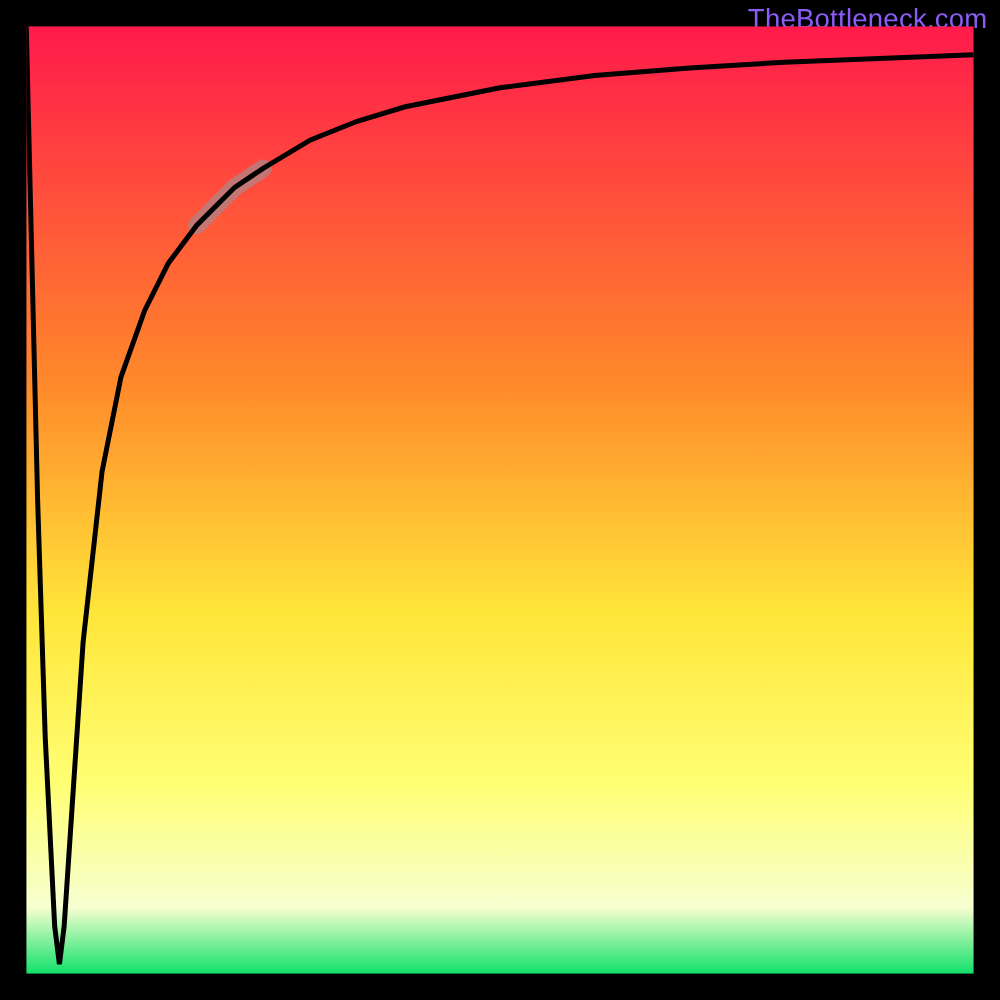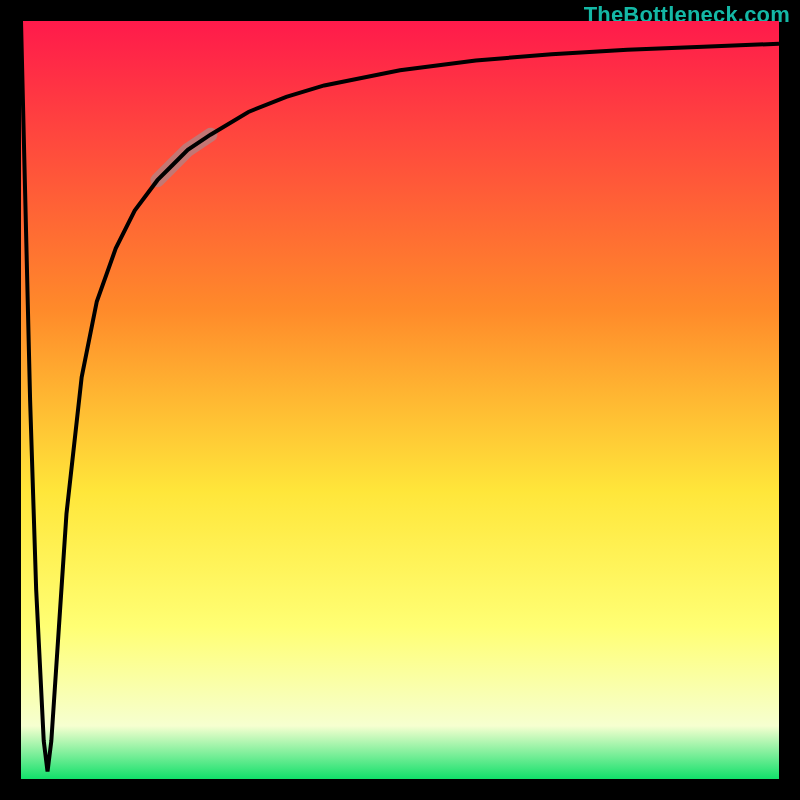--- a/index.html
+++ b/index.html
@@ -14,23 +14,23 @@
   .frame {
     position: relative;
     width: 800px;
     height: 800px;
     background: #000;
   }
   .watermark {
     position: absolute;
     top: 2px;
     right: 10px;
-    color: #14b8a6;
+    color: #8b5cf6;
     font-size: 22px;
-    font-weight: 700;
+    font-weight: 400;
     letter-spacing: 0.2px;
     user-select: none;
   }
   .plot {
     position: absolute;
     left: 21px;
     top: 21px;
     width: 758px;
     height: 758px;
   }

